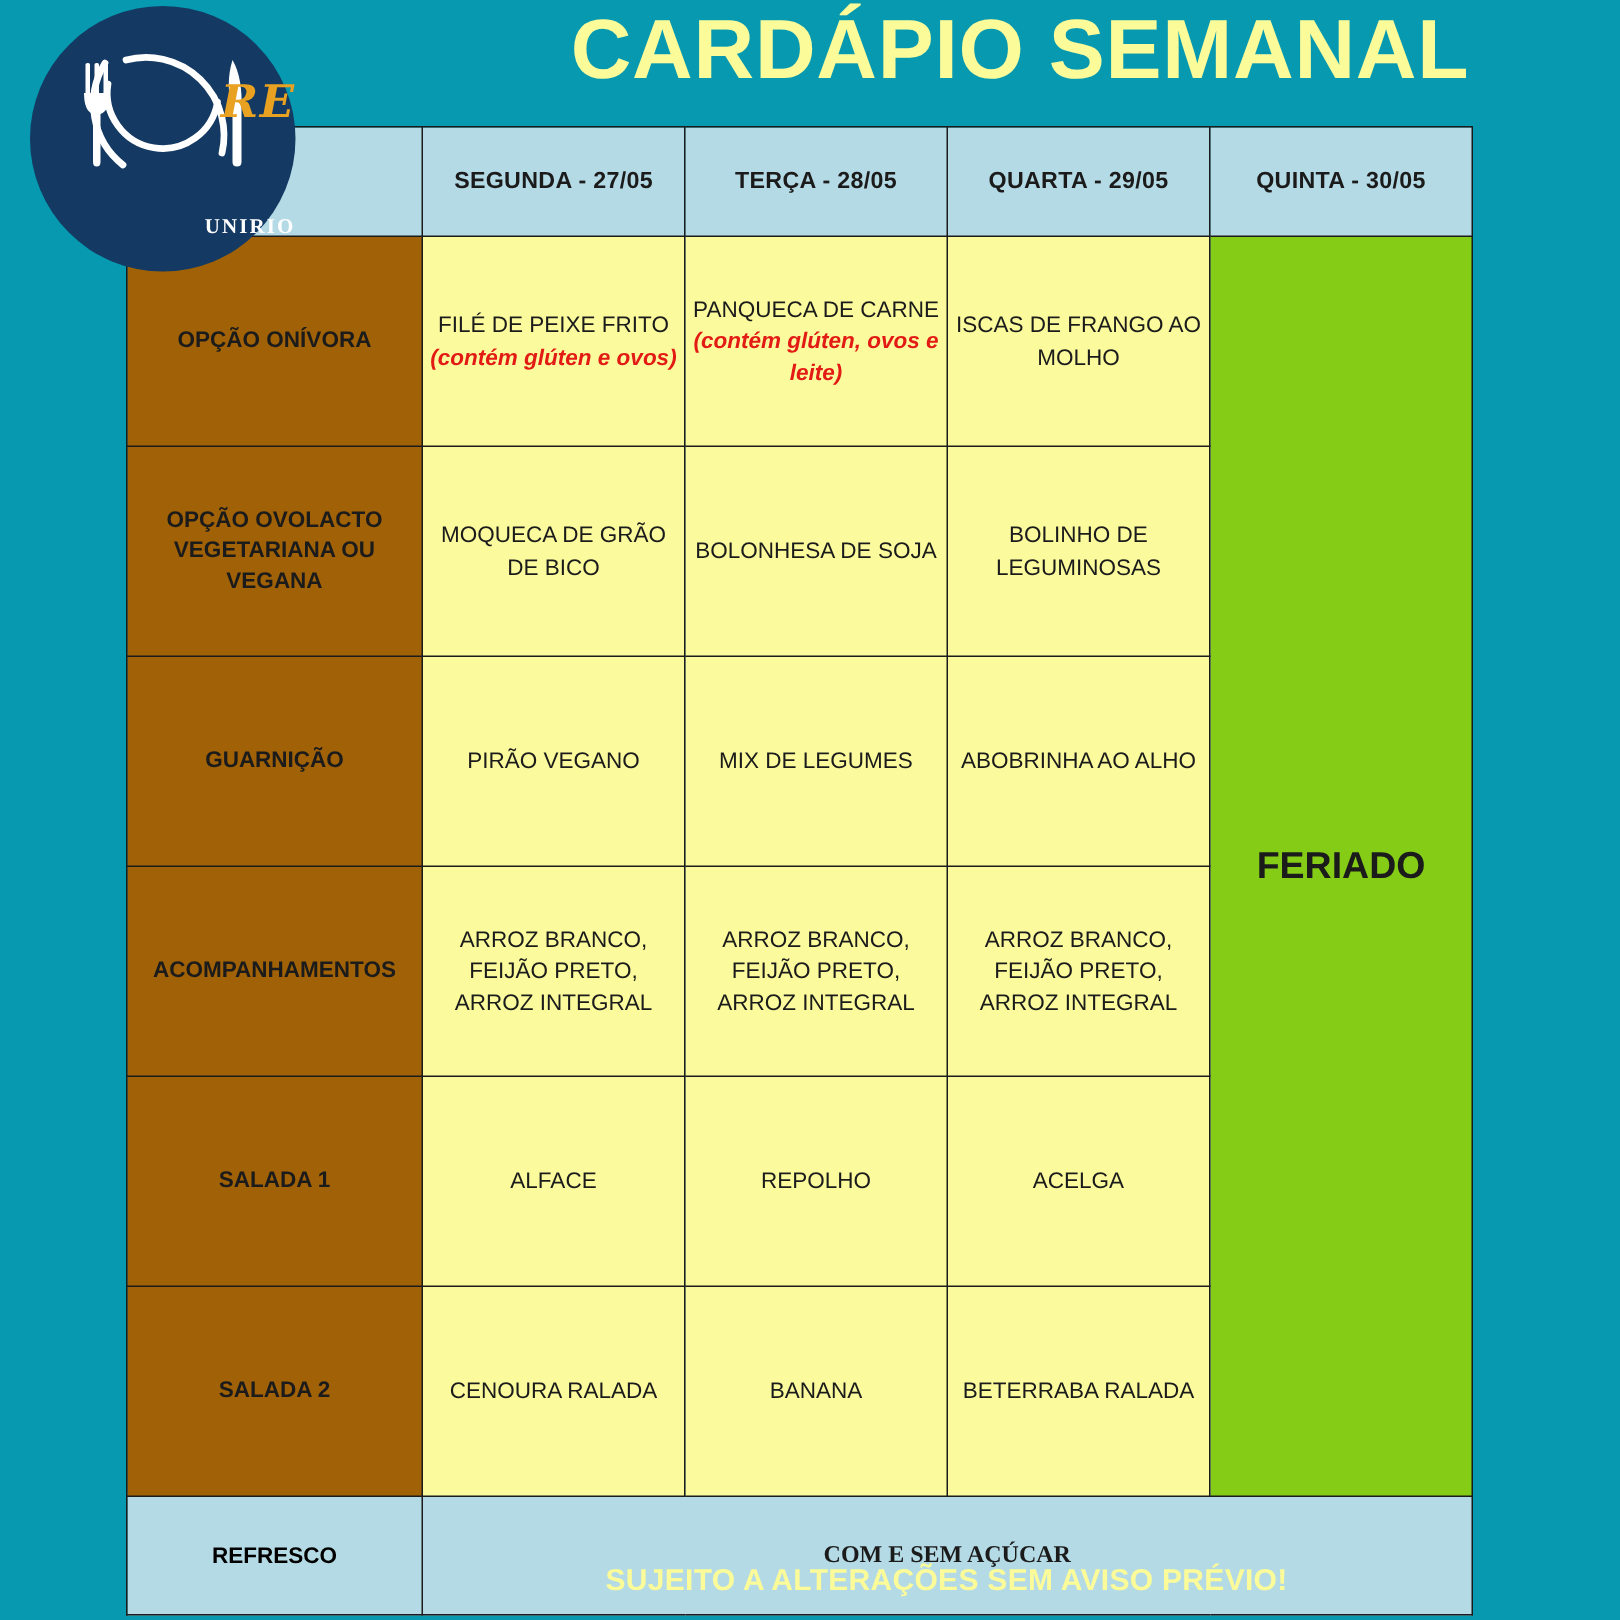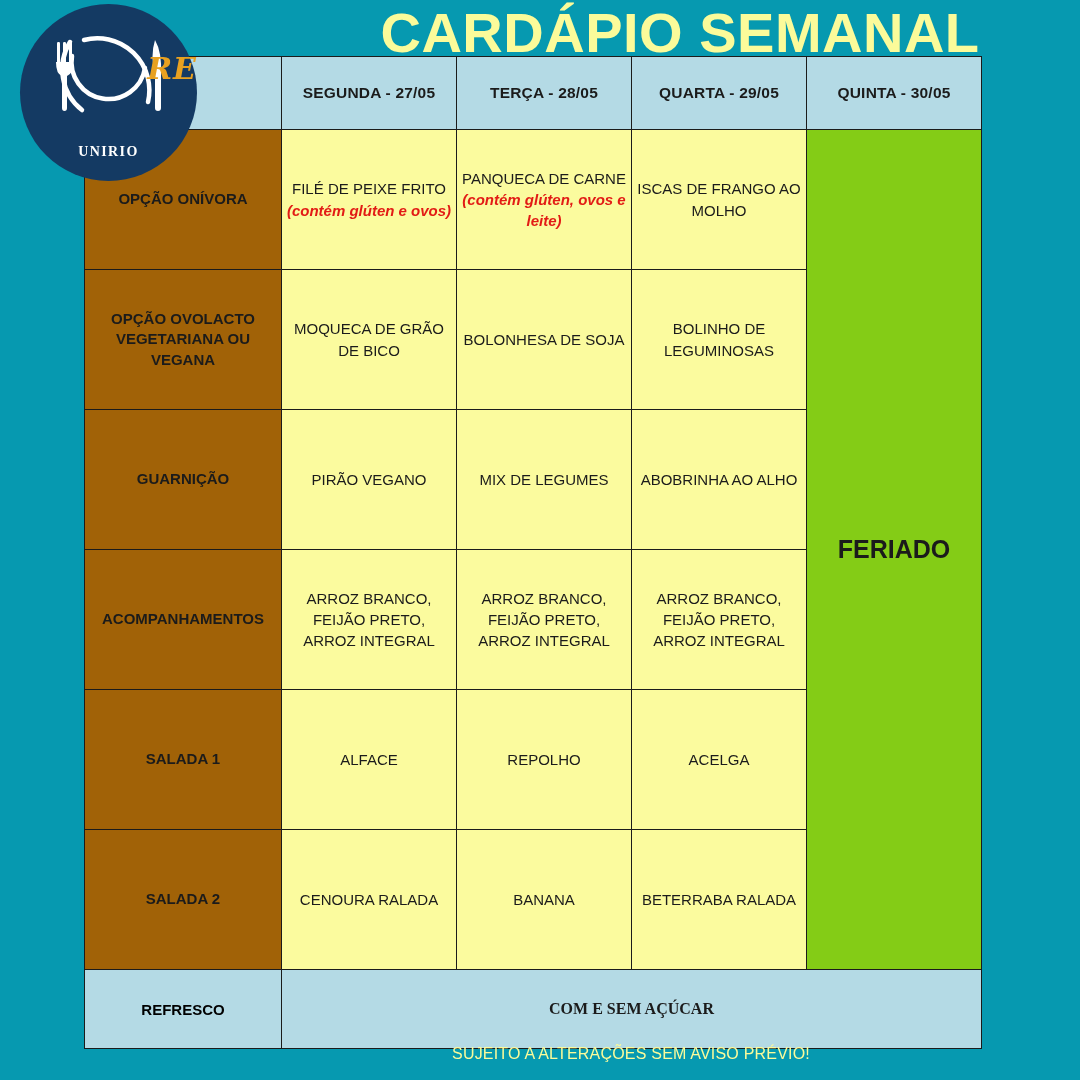--- a/index.html
+++ b/index.html
@@ -67,33 +67,33 @@
     font-family: "DejaVu Serif", serif;
     font-style: italic;
     font-size: 17px;
     color: #e8a120;
     letter-spacing: 0.6px;
   }
   .logo-sub {
     position: absolute;
     left: 0; right: 0;
     top: 140px;
-    text-align: center;
+    text-align: right;
     font-family: "Liberation Serif", serif;
     font-size: 14px;
     font-weight: 700;
     color: #ffffff;
     letter-spacing: 1.4px;
   }
 
   
   .menu-table {
     position: absolute;
     left: 84px;
-    top: 56px;
+    top: 84px;
     width: 897px;
     border-collapse: collapse;
     table-layout: fixed;
   }
   .menu-table td, .menu-table th {
     border: 1.6px solid #1b1b1b;
     padding: 2px 4px;
     text-align: center;
     vertical-align: middle;
   }
@@ -161,22 +161,22 @@
     position: absolute;
     left: 281px;
     top: 1030px;
     width: 700px;
     height: 48px;
     display: flex;
     align-items: center;
     justify-content: center;
   }
   .footer-text {
-    font-size: 16px;
-    font-weight: 400;
+    font-size: 20px;
+    font-weight: 700;
     color: #fbfb9a;
     letter-spacing: 0.2px;
     white-space: nowrap;
   }
 </style>
 </head>
 <body>
 
 <div class="title-bar">
   <div class="title-text">CARDÁPIO SEMANAL</div>

